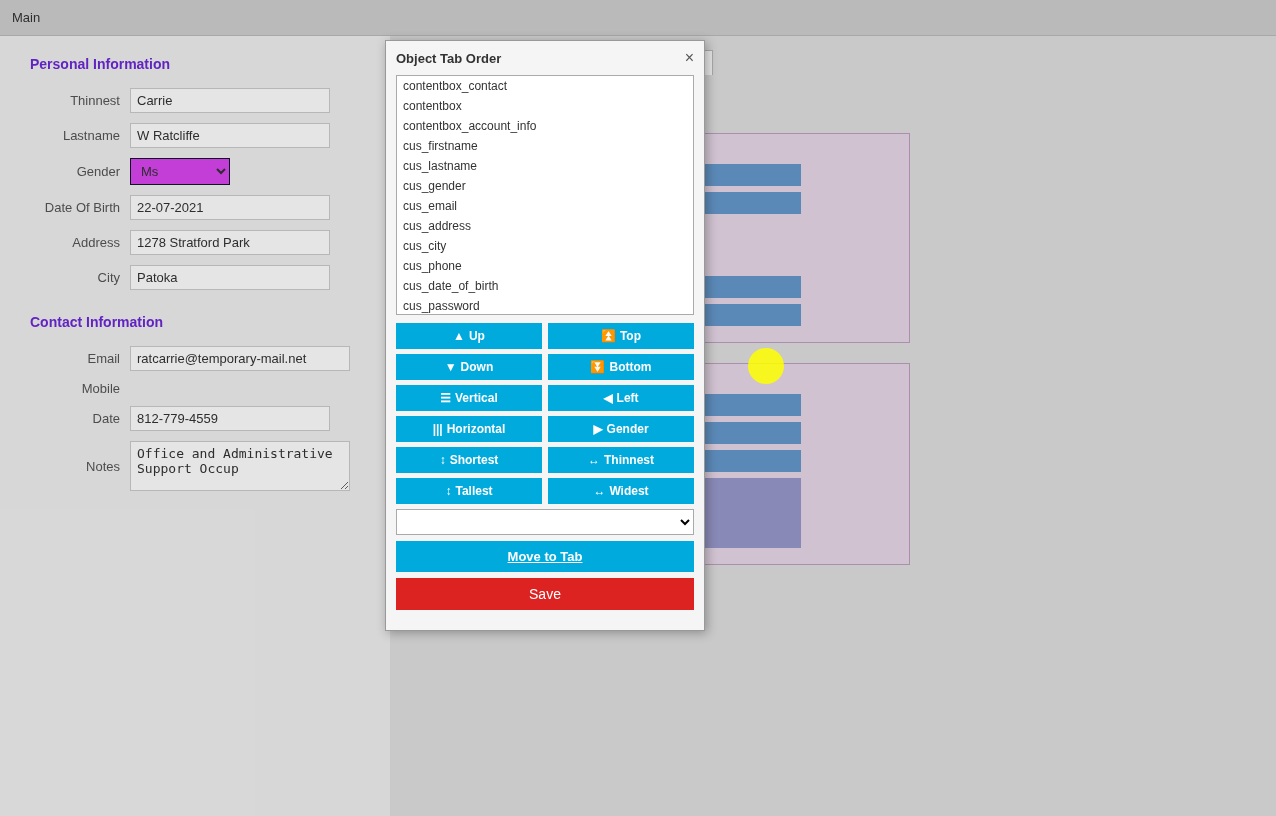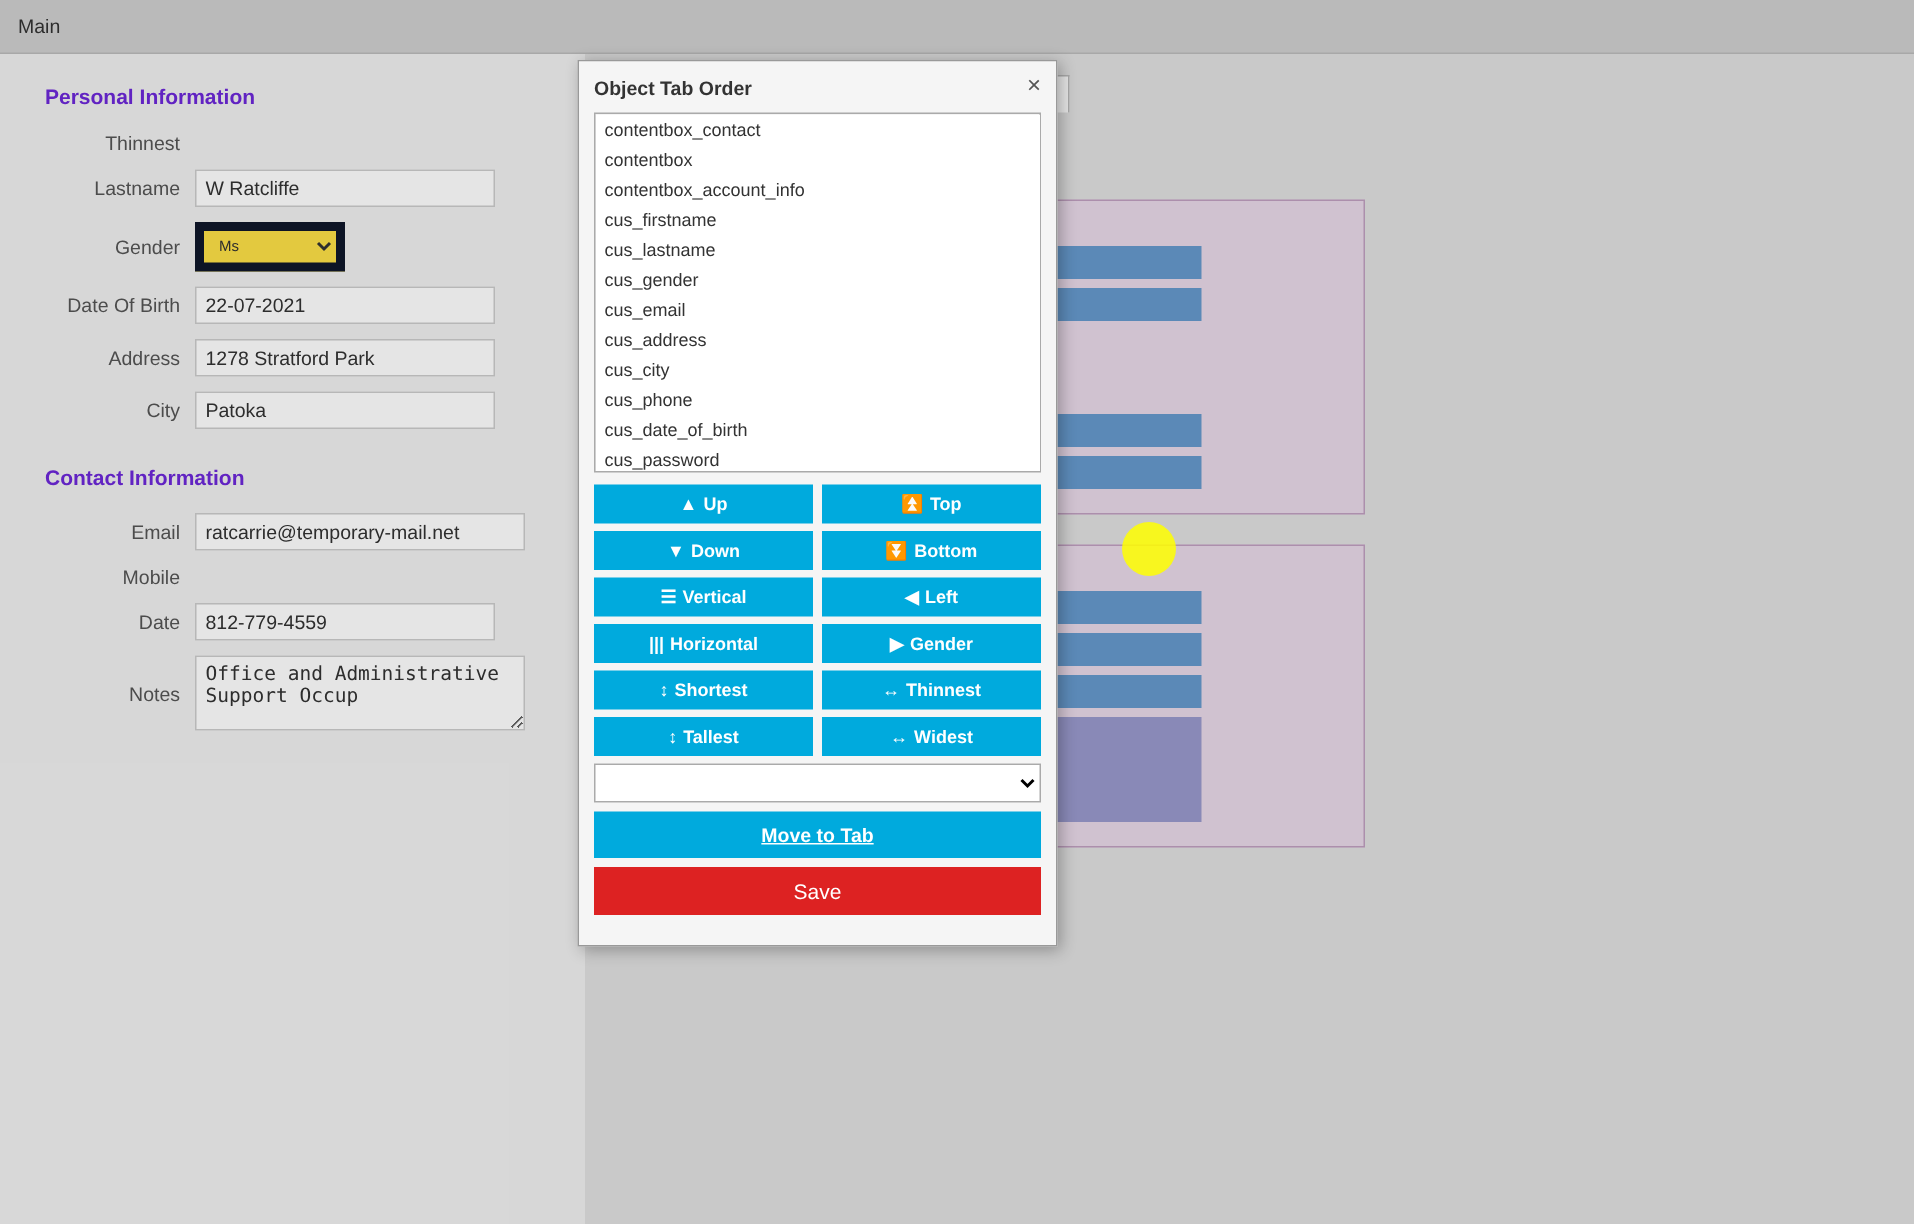--- a/index.html
+++ b/index.html
@@ -63,24 +63,24 @@
     }
     .form-input {
       background: white;
       border: 1px solid #ccc;
       padding: 4px 6px;
       font-size: 13px;
       color: #333;
       width: 200px;
     }
     .form-select {
-      background: #fde047;
-      border: 6px solid #0f172a;
+      background: #d946ef;
+      border: 1px solid #0f172a;
       padding: 4px 6px;
-      font-size: 10px;
+      font-size: 13px;
       color: #333;
       width: 100px;
     }
 
     .contact-section {
       margin-top: 24px;
     }
 
     .notes-input {
       background: white;
@@ -337,20 +337,21 @@
   <span class="top-bar-title">Main</span>
 </div>
 
 <div class="main-content">
 
   <div class="left-panel">
     <div class="section-title">Personal Information</div>
 
     <div class="form-group">
       <span class="form-label">Thinnest</span>
+      <input class="form-input" type="text" value="Carrie" style="">
     </div>
     <div class="form-group">
       <span class="form-label">Lastname</span>
       <input class="form-input" type="text" value="W Ratcliffe" style="">
     </div>
     <div class="form-group">
       <span class="form-label">Gender</span>
       <select class="form-select">
         <option>Ms</option>
         <option>Mr</option>

